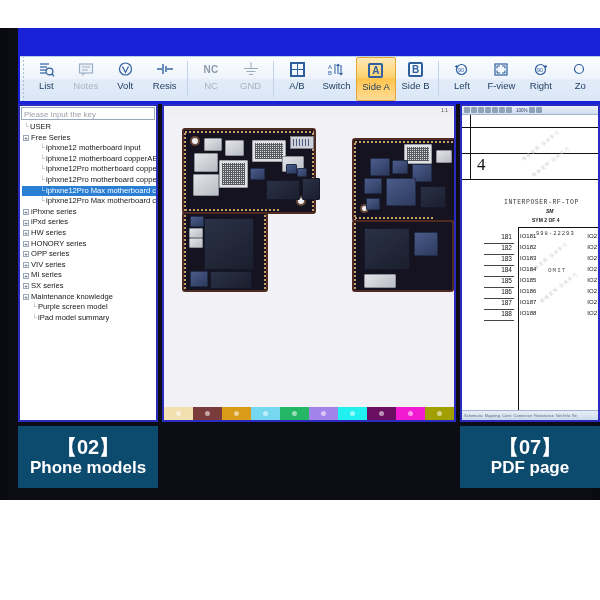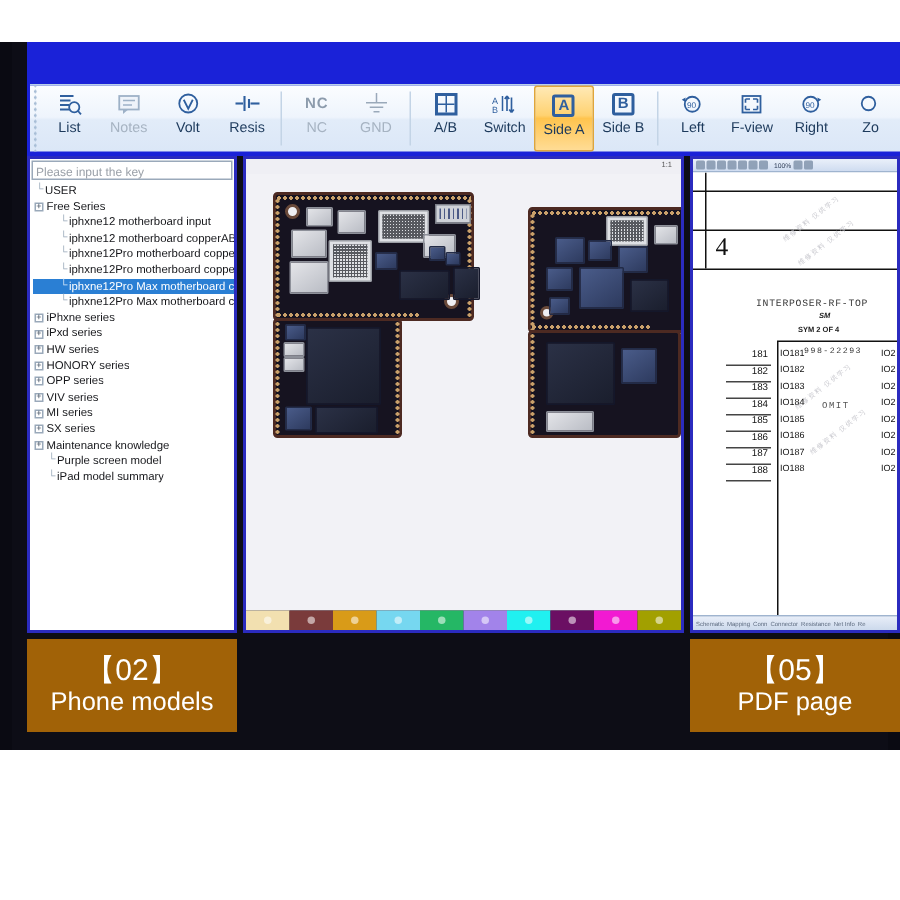--- a/index.html
+++ b/index.html
@@ -213,23 +213,23 @@
     background:linear-gradient(to bottom,#e8eef8,#ccd9ec);
     border-top:1px solid #9fb4cf;display:flex;align-items:center;
     gap:2px;padding:0 2px;box-sizing:border-box;overflow:hidden;
   }
   .pdf-tabs span{
     font-size:4px;color:#5e6c80;white-space:nowrap;flex:none;
   }
 
   
   .cap{
-    position:absolute;background:#a16207;color:#fff;text-align:center;
+    position:absolute;background:#0c4a6e;color:#fff;text-align:center;
     box-sizing:border-box;display:flex;flex-direction:column;
-    align-items:center;justify-content:center;
+    align-items:center;justify-content:center;font-weight:bold;
   }
   .cap .n{font-size:20px;line-height:22px;letter-spacing:0px;}
   .cap .t{font-size:17px;line-height:20px;}
   #c02{left:0;top:322px;width:140px;height:62px;}
   #c03{left:144px;top:322px;width:294px;height:62px;}
   #c04{left:442px;top:322px;width:140px;height:62px;}
   #c03 .n,#c03 .t{}
 </style>
 </head>
 <body>
@@ -677,18 +677,18 @@
             <span>Mapping</span>
             <span>Conn</span>
             <span>Connector</span>
             <span>Resistance</span>
             <span>Net Info</span>
             <span>Re</span>
           </div>
       </div>
     </div>
     <div class="cap" id="c04">
-      <span class="n">【05】</span>
+      <span class="n">【07】</span>
       <span class="t">PDF page</span>
     </div>
 
   </div>
 </div>
 
 </body></html>

